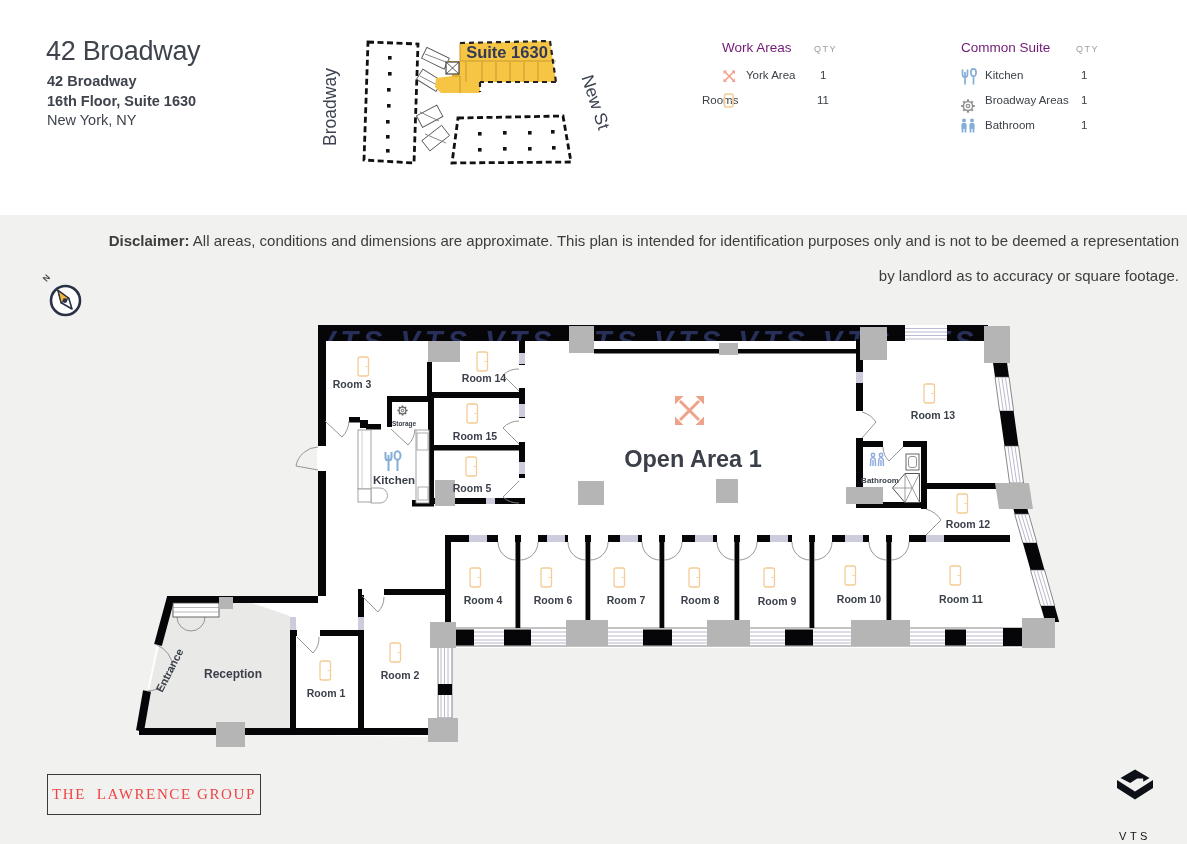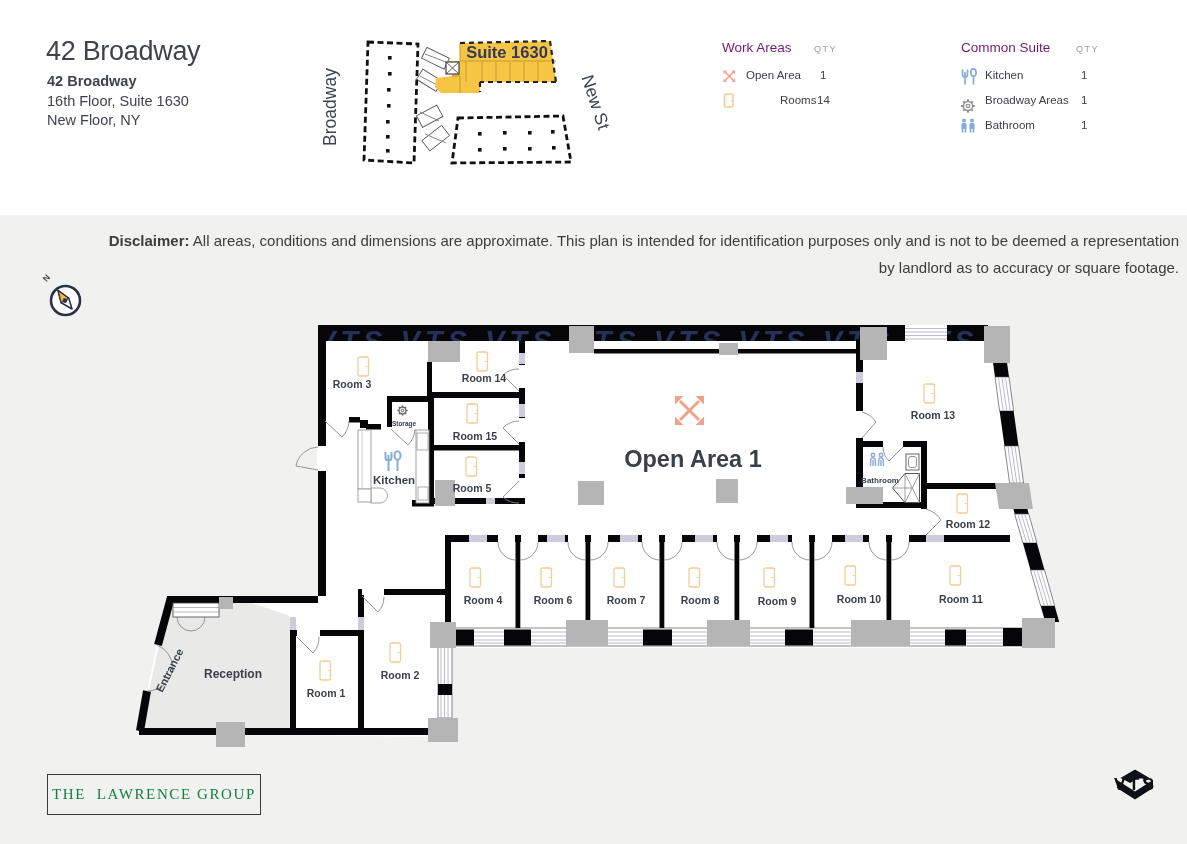--- a/index.html
+++ b/index.html
@@ -1,41 +1,41 @@
 <!DOCTYPE html>
 <html><head>
 <meta charset="utf-8">
 <style>
   html,body{margin:0;padding:0;}
   body{width:1187px;height:844px;position:relative;font-family:"Liberation Sans",sans-serif;background:#ffffff;overflow:hidden;}
   .abs{position:absolute;}
   .lower{position:absolute;left:0;top:215px;width:1187px;height:629px;background:#f1f1f0;}
   .title{left:46px;top:36px;font-size:27px;letter-spacing:-0.3px;color:#3e434c;}
   .addr1{left:47px;top:73px;font-size:14.5px;font-weight:bold;color:#3e434c;}
-  .addr2{left:47px;top:93px;font-size:14.5px;color:#3e434c;}
+  .addr2{left:47px;top:93px;font-size:14.5px;color:#3e434c;font-weight:bold;}
   .addr3{left:47px;top:112px;font-size:14.5px;color:#3e434c;}
   .leghead{font-size:13.5px;color:#701a75;}
   .legqty{font-size:9px;color:#9b9b9b;letter-spacing:1.5px;}
   .legitem{font-size:11.5px;color:#3b4147;}
   .disc{left:59px;top:231px;width:1120px;font-size:15px;line-height:19px;color:#3d3d3d;text-align:right;}
-  .tlg{left:47px;top:774px;width:212px;height:39px;border:1.3px solid #3a3a3a;display:flex;align-items:center;justify-content:center;font-family:"Liberation Serif",serif;font-size:15px;letter-spacing:1.6px;color:#15803d;}
-  .vtstxt{left:1114px;top:775px;width:42px;text-align:center;font-size:17px;letter-spacing:3.5px;color:#111;font-weight:bold;}
+  .tlg{left:47px;top:774px;width:212px;height:39px;border:1.3px solid #3a3a3a;display:flex;align-items:center;justify-content:center;font-family:"Liberation Serif",serif;font-size:15px;letter-spacing:1.6px;color:#ef4444;}
+  .vtstxt{left:1114px;top:830px;width:42px;text-align:center;font-size:11px;letter-spacing:3.5px;color:#111;font-weight:normal;}
 </style>
 </head>
 <body>
 
 <div class="lower"></div>
 
 <div class="abs title">42 Broadway</div>
 
 <div class="abs addr1">42 Broadway</div>
 
 <div class="abs addr2">16th Floor, Suite 1630</div>
 
-<div class="abs addr3">New Floor, NY</div>
+<div class="abs addr3">New York, NY</div>
 
 <svg class="abs" style="left:300px;top:30px" width="330" height="150" viewBox="0 0 330 150">
 
   <g>
       <text x="36" y="77" font-size="17.5" fill="#3c4250" transform="rotate(-90 36 77)" text-anchor="middle">Broadway</text>
     </g>
 
   <g>
       <text x="290" y="74" font-size="17.5" fill="#3c4250" transform="rotate(72 290 74)" text-anchor="middle">New St</text>
     </g>
@@ -85,25 +85,25 @@
 
   <g>
       <text x="207" y="28" font-size="16.5" font-weight="bold" fill="#333a57" text-anchor="middle">Suite 1630</text>
     </g>
 </svg>
 
 <div class="abs leghead" style="left:722px;top:40px">Work Areas</div>
 
 <div class="abs legqty" style="left:814px;top:44px">QTY</div>
 
-<div class="abs legitem" style="left:746px;top:69px">Open Area</div>
+<div class="abs legitem" style="left:746px;top:69px">York Area</div>
 <div class="abs legitem" style="left:820px;top:69px">1</div>
 
-<div class="abs legitem" style="left:780px;top:94px">Rooms</div>
-<div class="abs legitem" style="left:817px;top:94px">14</div>
+<div class="abs legitem" style="left:702px;top:94px">Rooms</div>
+<div class="abs legitem" style="left:817px;top:94px">11</div>
 
 <div class="abs leghead" style="left:961px;top:40px">Common Suite</div>
 
 <div class="abs legqty" style="left:1076px;top:44px">QTY</div>
 
 <div class="abs legitem" style="left:985px;top:69px">Kitchen</div>
 <div class="abs legitem" style="left:1081px;top:69px">1</div>
 
 <div class="abs legitem" style="left:985px;top:94px">Broadway Areas</div>
 <div class="abs legitem" style="left:1081px;top:94px">1</div>
@@ -156,21 +156,21 @@
     <polygon points="28,28.5 38.8,36.3 42,47 31.2,40.8" fill="#ffffff" stroke="#2b3147" stroke-width="1.6" stroke-linejoin="round"></polygon>
     <polygon points="28,28.5 38.8,36.3 31.2,40.8" fill="#f2b736" stroke="#2b3147" stroke-width="1.2"></polygon>
     <circle cx="35" cy="38.6" r="2.3" fill="#2b3147"></circle>
   </g>
 
   <g>
       <text x="15" y="21" font-size="8.5" font-weight="bold" fill="#444" transform="rotate(-48 15 19)">N</text>
     </g>
 </svg>
 
-<div class="abs disc" style="white-space:nowrap"><b>Disclaimer:</b> All areas, conditions and dimensions are approximate. This plan is intended for identification purposes only and is not to be deemed a representation<span style="display:block;padding-left:85px;margin-top:8px">by landlord as to accuracy or square footage.</span></div>
+<div class="abs disc" style="white-space:nowrap"><b>Disclaimer:</b> All areas, conditions and dimensions are approximate. This plan is intended for identification purposes only and is not to be deemed a representation<span style="display:block;padding-left:85px;margin-top:16px">by landlord as to accuracy or square footage.</span></div>
 
 <svg id="plan" class="abs" style="left:0;top:0" width="1187" height="844" viewBox="0 0 1187 844">
 <defs>
   <clipPath id="topwallclip">
         <rect x="318" y="325" width="670" height="16"></rect>
       </clipPath>
 </defs>
 
 <g>
       <polygon points="318,325 990,325 996,352 1018,508 1055,648 438,648 438,596 318,596" fill="#ffffff"></polygon>

